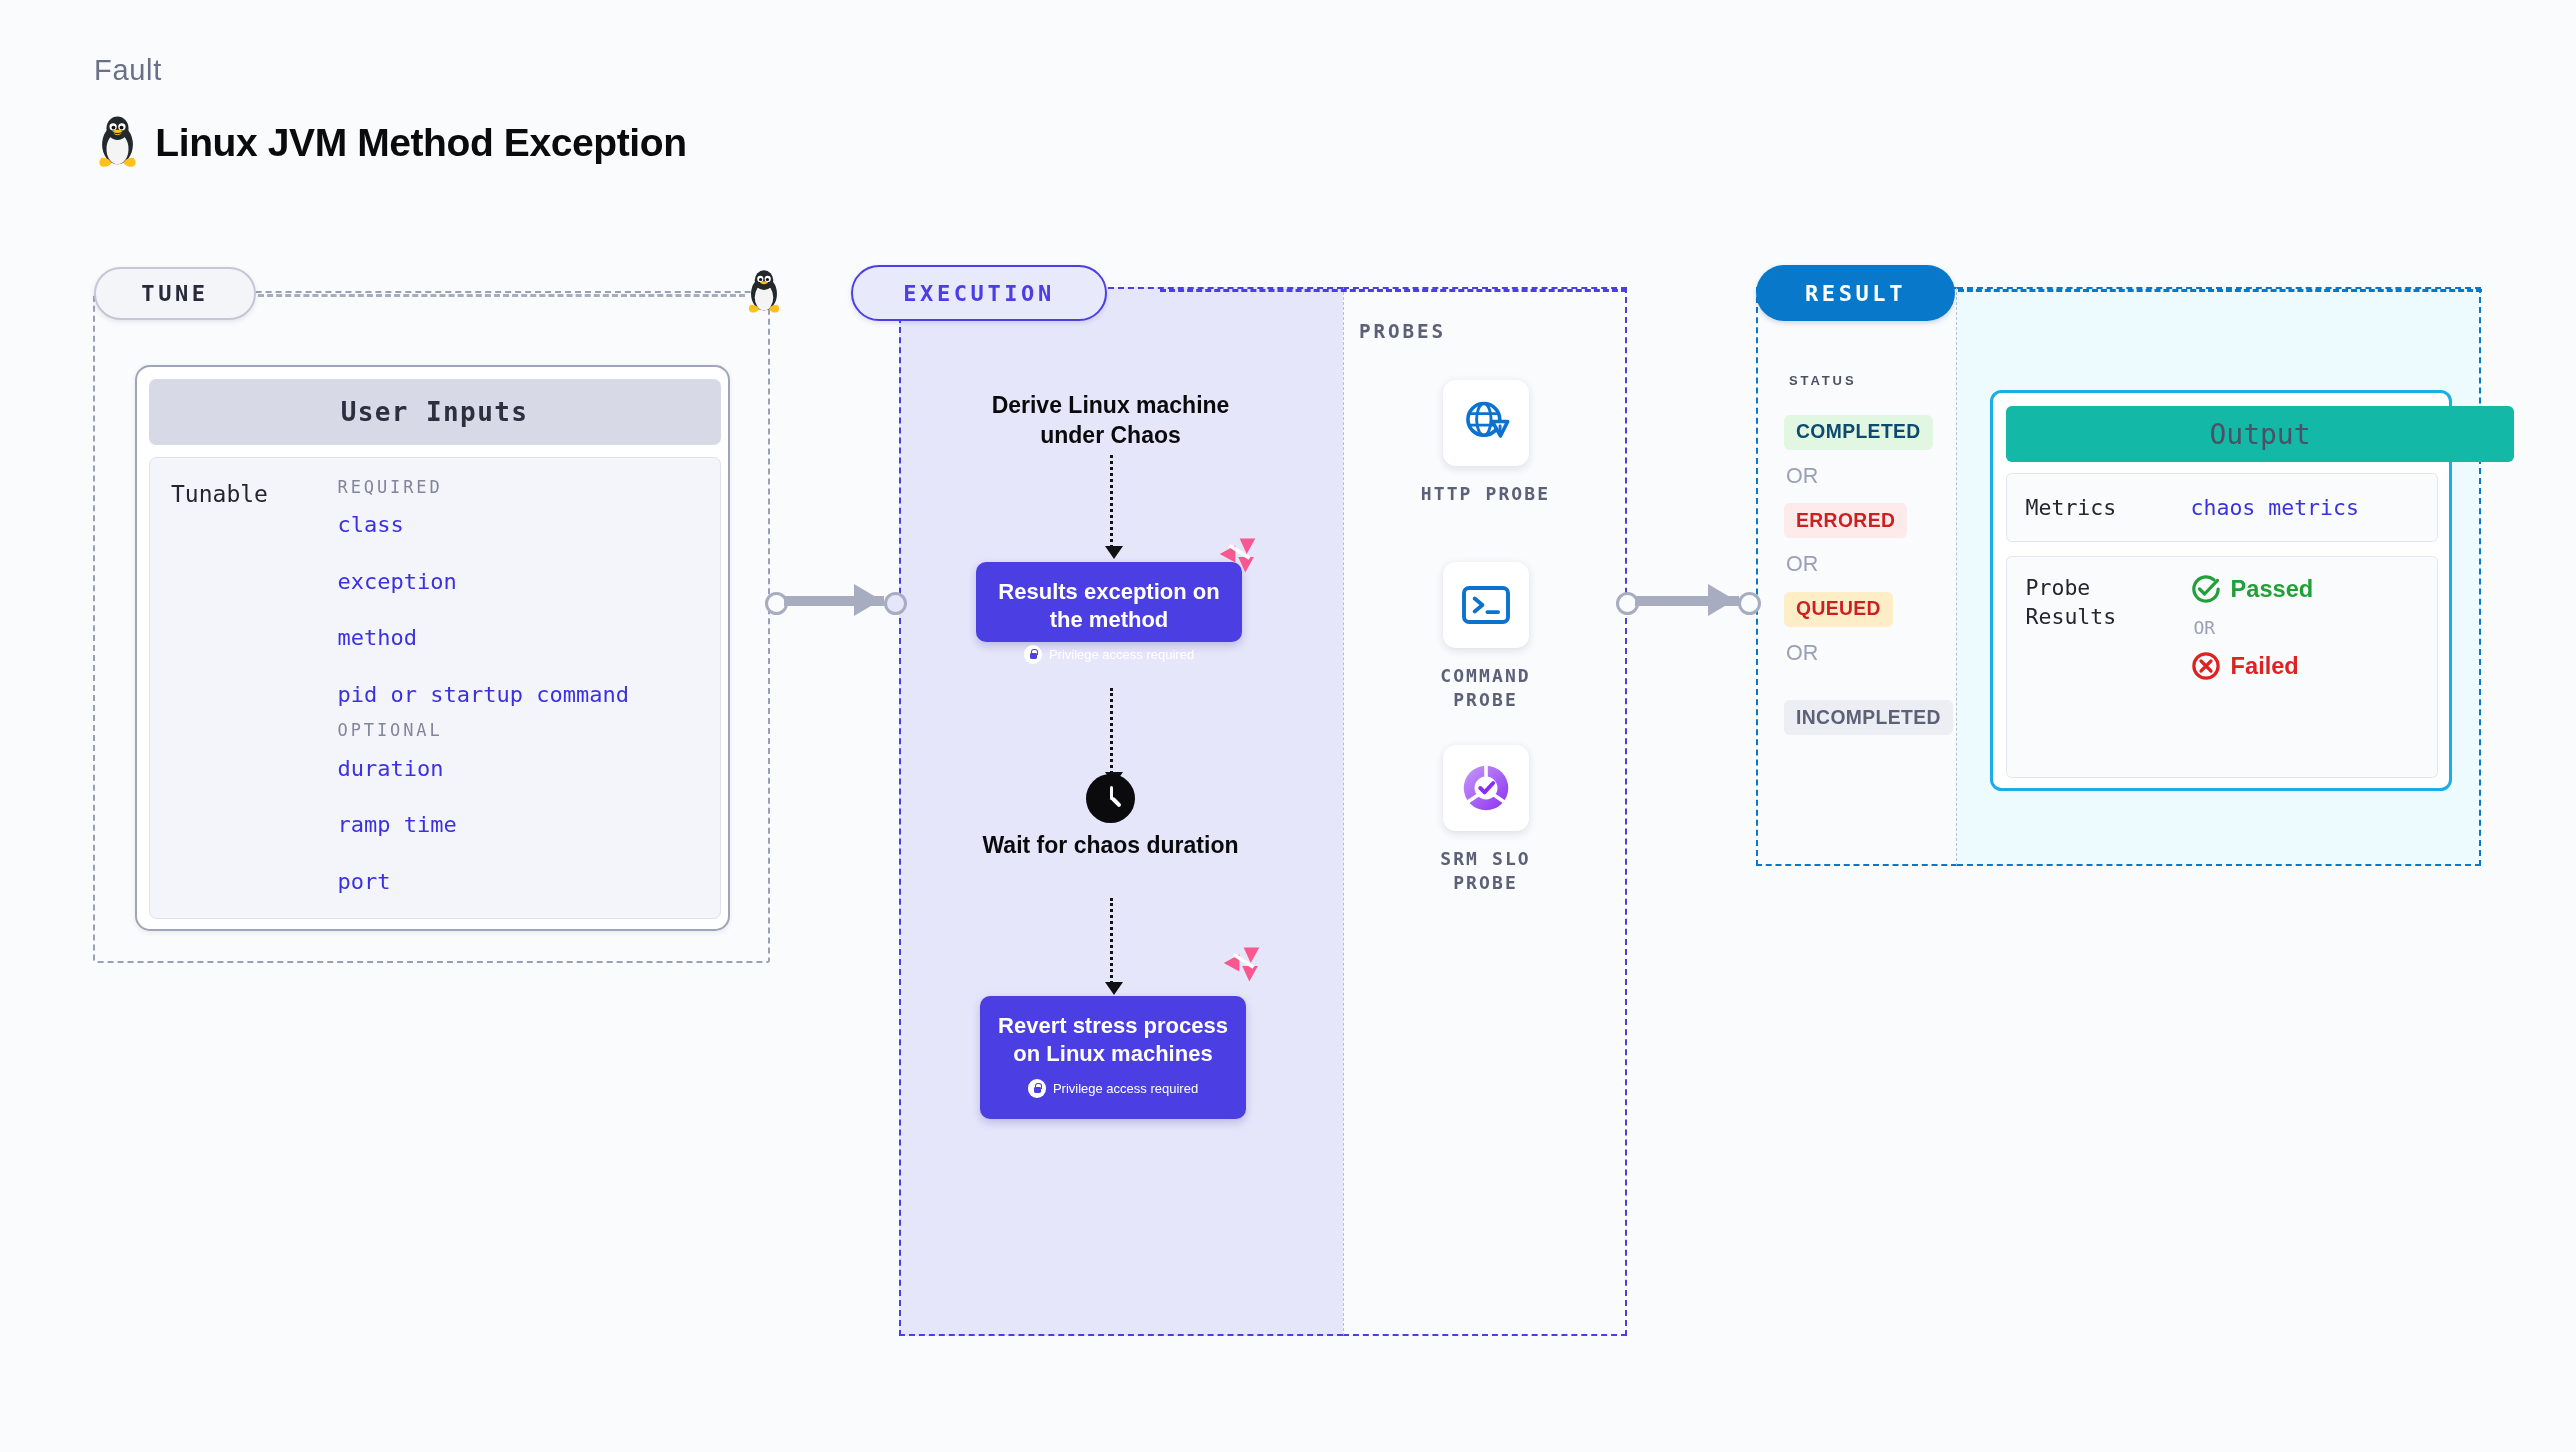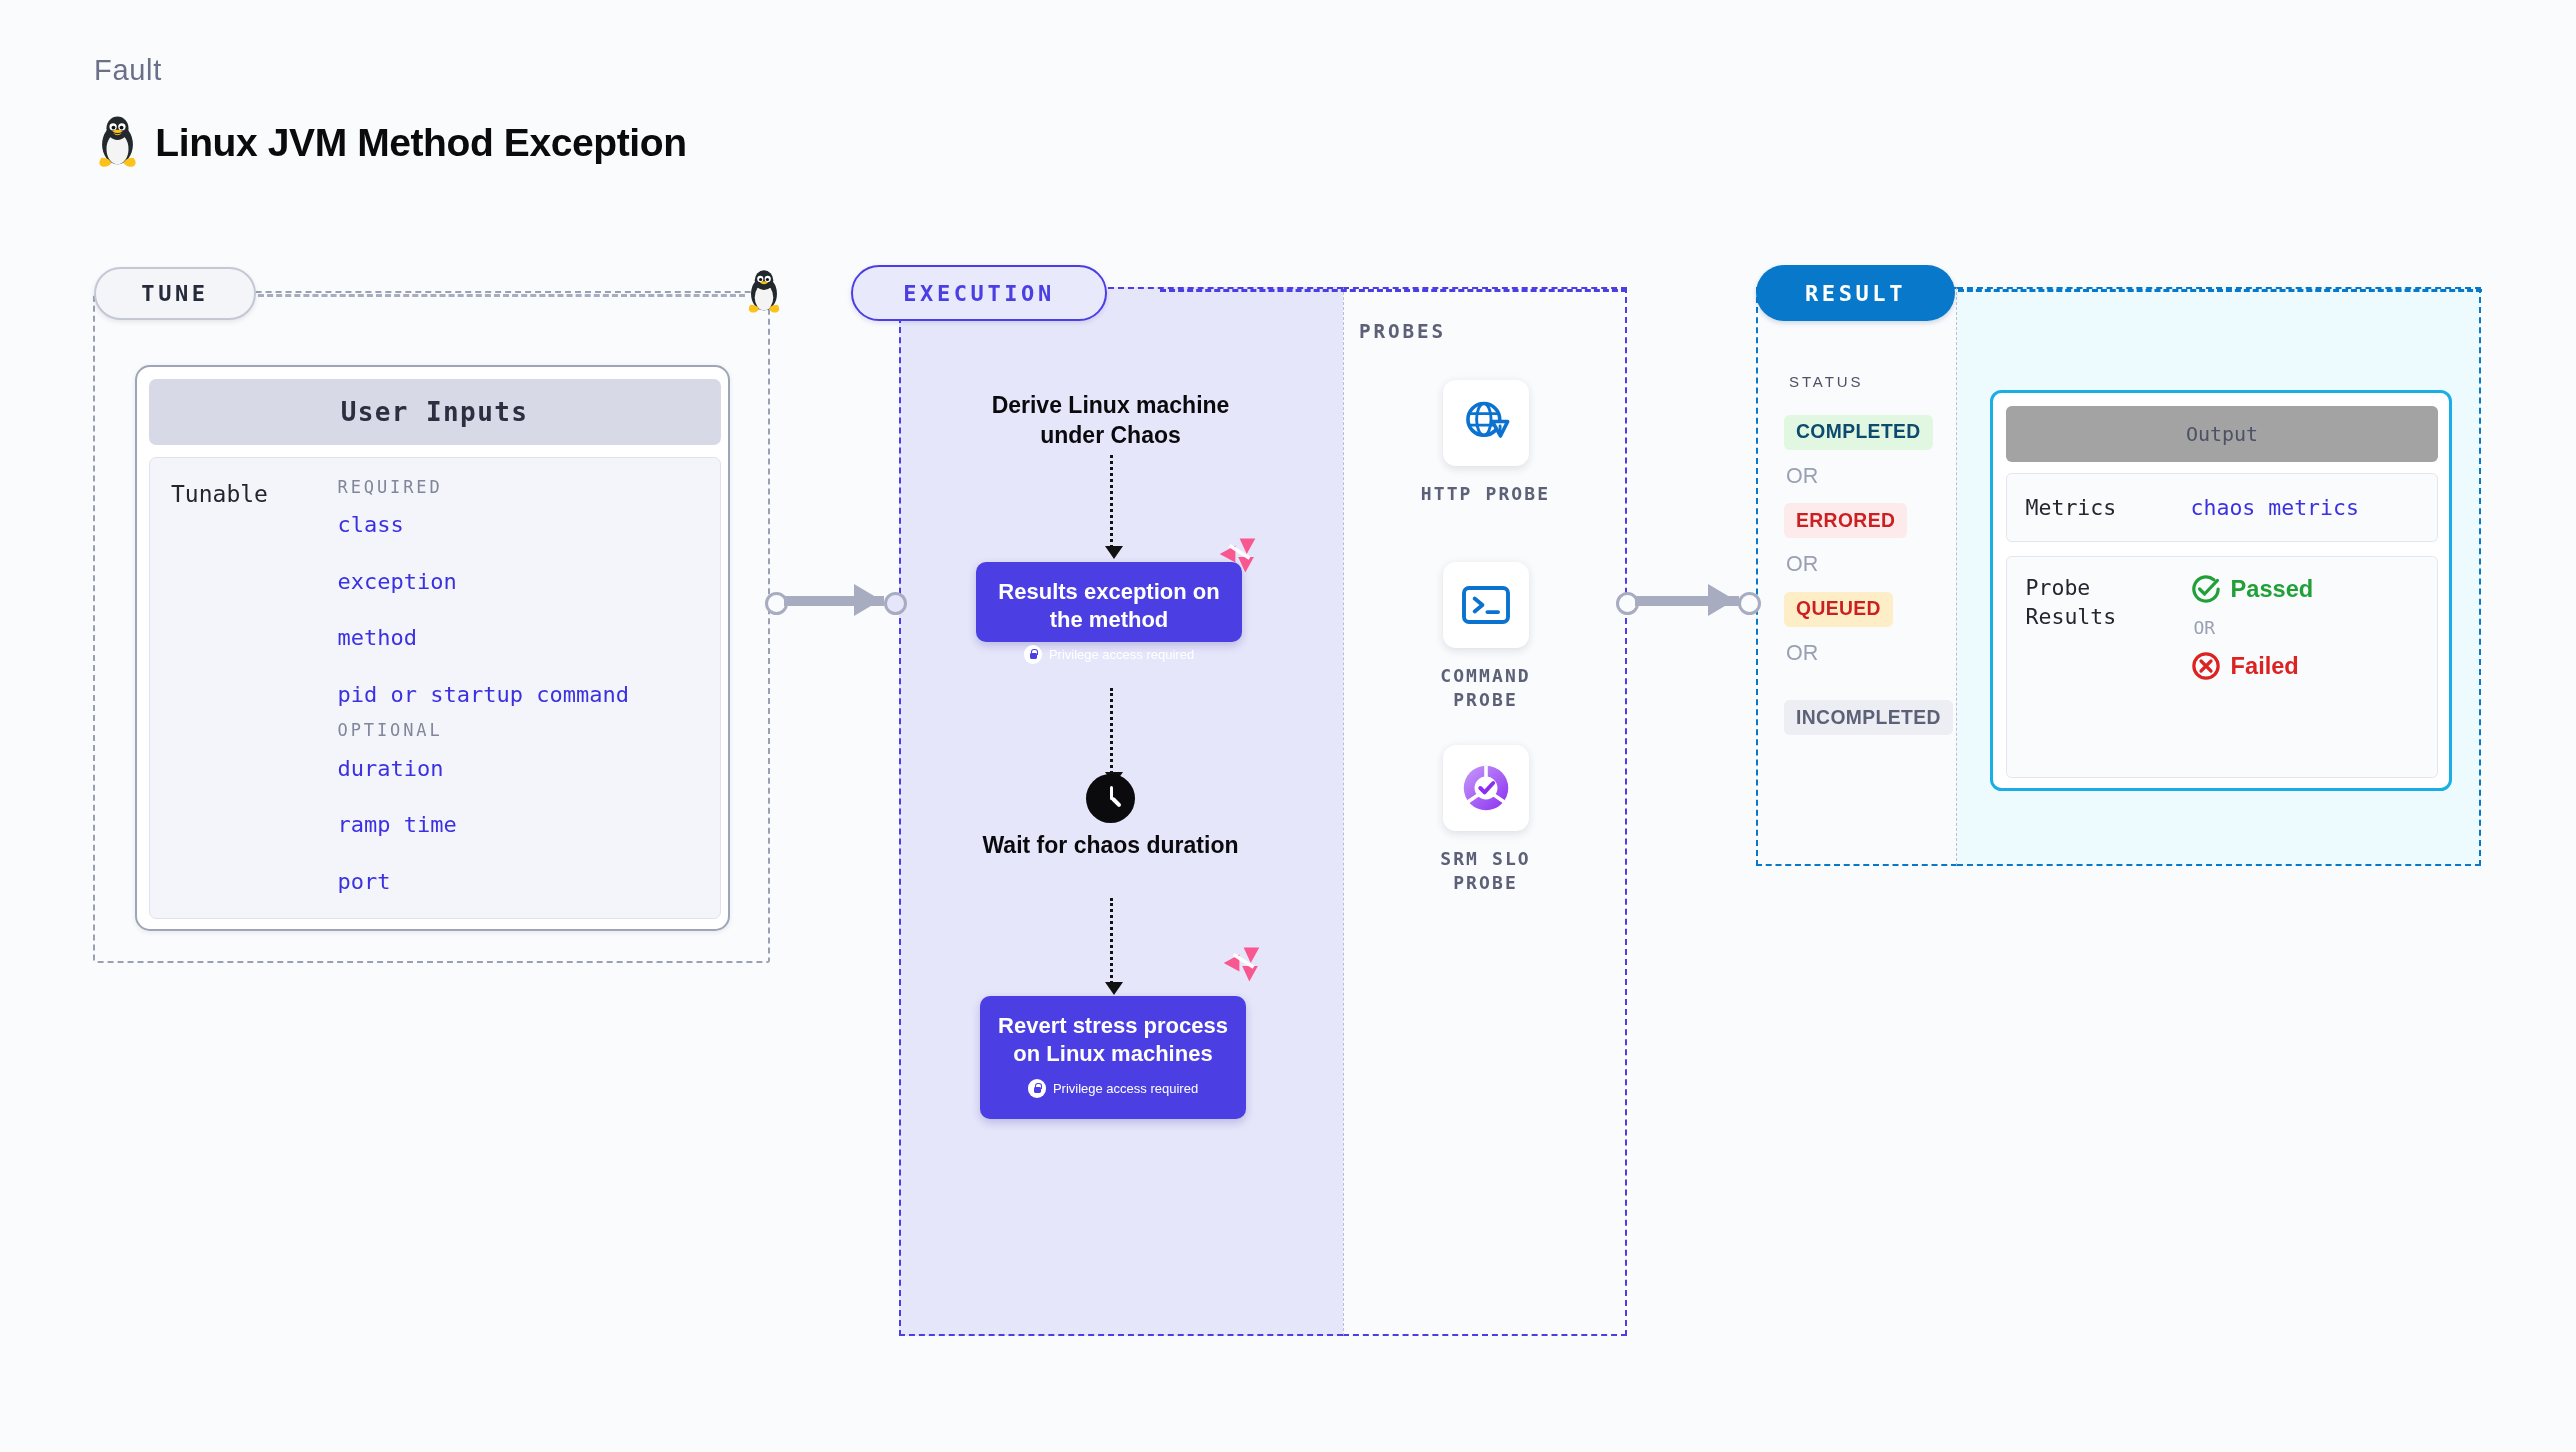--- a/index.html
+++ b/index.html
@@ -269,21 +269,21 @@
     letter-spacing: 2.1px; line-height: 1.35;
   }
   .probe1 { left: 1403px; top: 380px; }
   .probe2 { left: 1403px; top: 562px; }
   .probe3 { left: 1403px; top: 745px; }
 
   
   .status-title {
     position: absolute; left: 1789px; top: 373px;
     font-family: "Liberation Sans", sans-serif;
-    font-size: 15px; font-weight: 400; color: #4c5165; letter-spacing: 2.9px;
+    font-size: 13px; font-weight: 700; color: #4c5165; letter-spacing: 2.9px;
   }
   .status-col { position: absolute; left: 1784px; top: 415px; width: 165px; }
   .badge {
     display: inline-block; border-radius: 5.7px;
     padding: 6.4px 12px; font-size: 19.3px; font-weight: 700;
     letter-spacing: 0.4px;
   }
   .b-completed { background: #e1f7e2; color: #0c4a6e; }
   .b-errored   { background: #fdeaea; color: #cc1f21; }
   .b-queued    { background: #fdeec8; color: #cc1f21; }
@@ -294,25 +294,25 @@
   }
 
   
   .output-card {
     position: absolute; left: 1990px; top: 390px;
     width: 462px; height: 401px;
     background: #ffffff; border: 3.6px solid #19aee5;
     border-radius: 11.5px;
   }
   .output-head {
-    position: absolute; left: 13px; top: 13px; width: 432px; height: 56px;
-    background: #a3a3a3; border-radius: 5.7px;
+    position: absolute; left: 13px; top: 13px; width: 508px; height: 56px;
+    background: #14b8a6; border-radius: 5.7px;
     display: flex; align-items: center; justify-content: center;
     font-family: "DejaVu Sans Mono", monospace;
-    font-size: 20px; color: #4c5165;
+    font-size: 28px; color: #4c5165;
   }
   .output-row {
     position: absolute; left: 13px; width: 432px;
     background: #fafbfd; border: 1.4px solid #e3e6ee; border-radius: 5.7px;
     display: flex; align-items: flex-start; padding: 15.8px 18.6px;
   }
   .row-metrics { top: 80px; height: 69px; align-items: center; }
   .row-probes  { top: 163px; height: 222px; }
   .row-key {
     font-family: "DejaVu Sans Mono", monospace;

